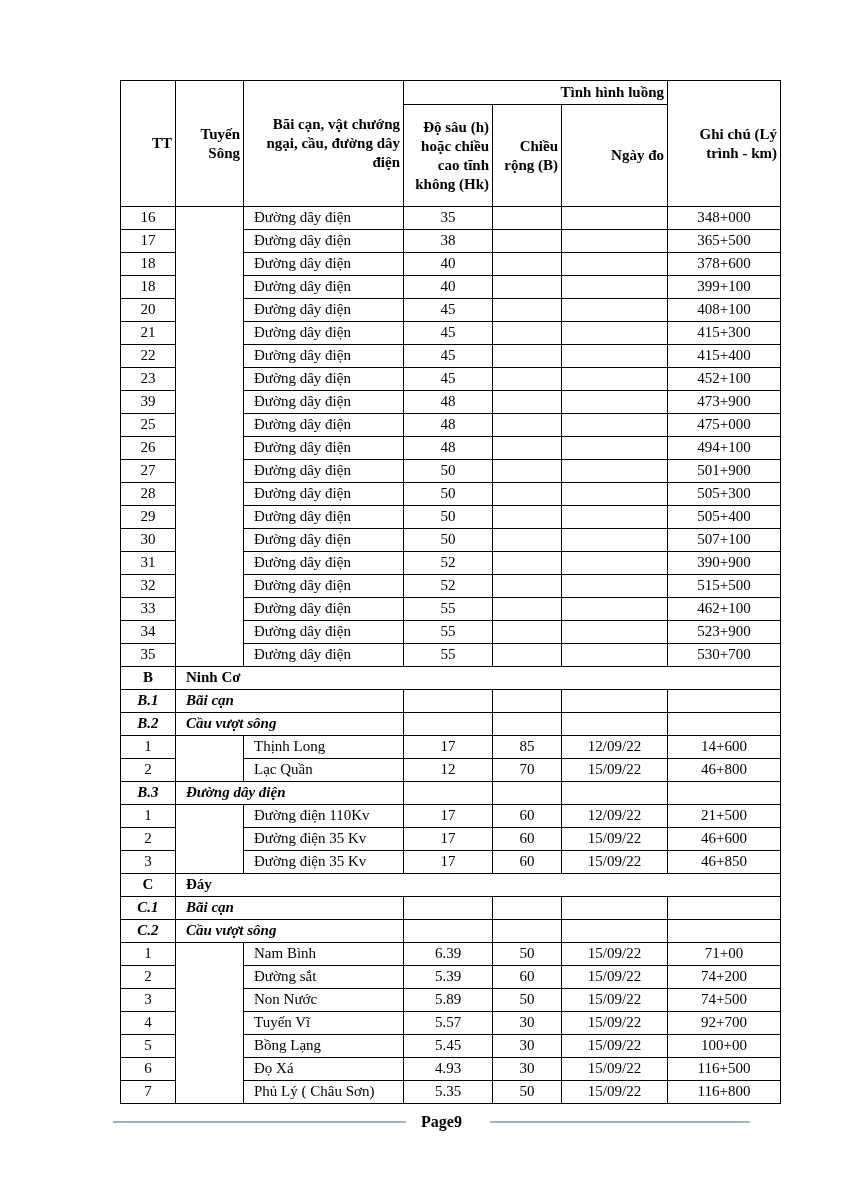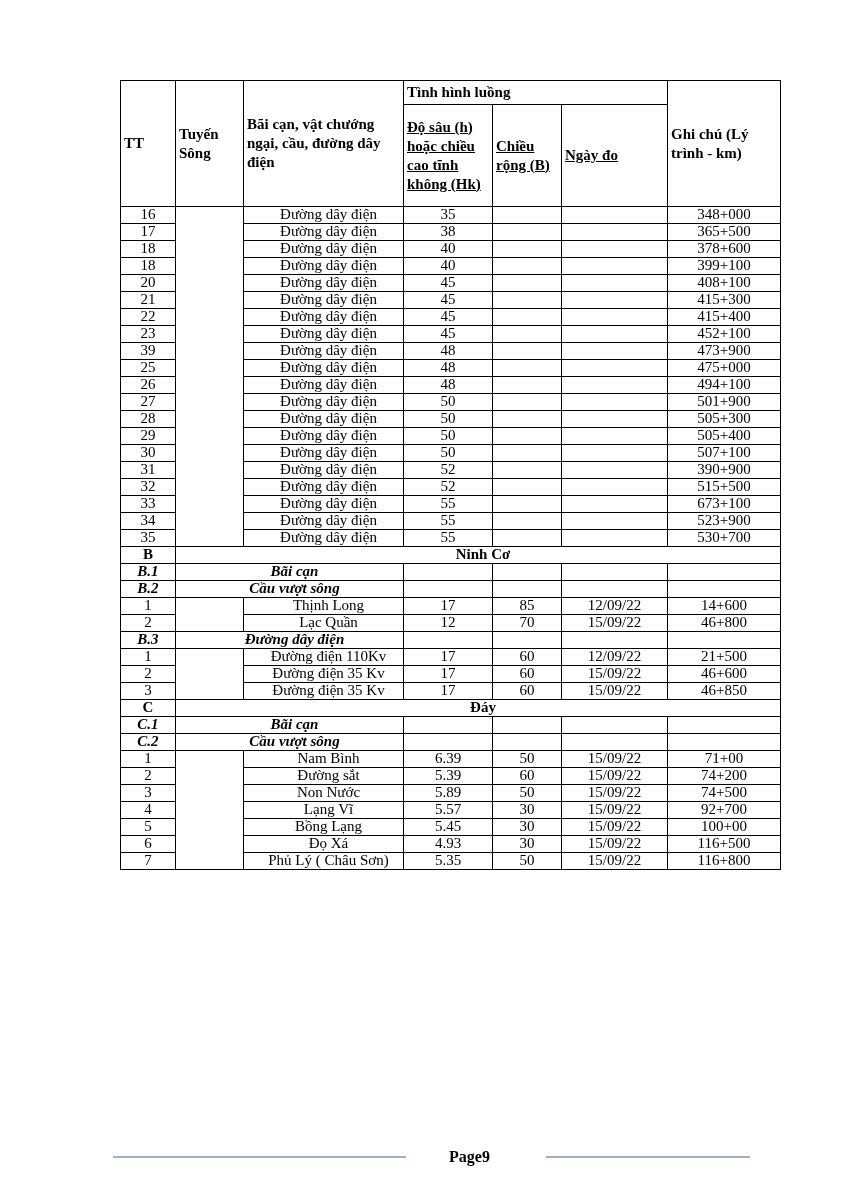--- a/index.html
+++ b/index.html
@@ -20,39 +20,38 @@
   }
   .survey th, .survey td {
     border: 1px solid #000;
     font-size: 15px;
     padding: 0;
     vertical-align: middle;
     overflow: hidden;
   }
   .survey thead th {
     font-weight: bold;
-    text-align: left;
+    text-align: right;
     line-height: 19px;
     padding: 2px 3px;
   }
   .survey thead tr.group-row { height: 21px; }
-  .survey thead tr.sub-row   { height: 102px; text-decoration: underline; }
-  .survey tbody tr { height: 17px; }
+  .survey thead tr.sub-row   { height: 102px; }
+  .survey tbody tr { height: 23px; }
   .survey tbody td { line-height: 1.05; }
   td.c { text-align: center; }
-  td.l { text-align: center; padding-left: 10px; }
+  td.l { text-align: left; padding-left: 10px; }
   td.b { font-weight: bold; }
   td.bi { font-weight: bold; font-style: italic; margin-top: 32px; }
   .footer {
     position: absolute;
-    left: 113px; top: 1146px;
+    left: 113px; top: 1111px;
     width: 637px; height: 22px;
     display: flex;
     align-items: center;
-    gap: 28px;
   }
   .fline {
     height: 2px;
     background: var(--footer-line, #9eafc6);
   }
   .fline-left  { width: 293px; margin-right: 15px; }
   .fline-right { flex: 1; margin-left: 28px; }
   .ftext {
     font-weight: bold;
     font-size: 16px;
@@ -224,21 +223,21 @@
         <td class="c"></td>
         <td class="c"></td>
         <td class="c">515+500</td>
       </tr>
       <tr>
         <td class="c">33</td>
         <td class="l">Đường dây điện</td>
         <td class="c">55</td>
         <td class="c"></td>
         <td class="c"></td>
-        <td class="c">673+100</td>
+        <td class="c">462+100</td>
       </tr>
       <tr>
         <td class="c">34</td>
         <td class="l">Đường dây điện</td>
         <td class="c">55</td>
         <td class="c"></td>
         <td class="c"></td>
         <td class="c">523+900</td>
       </tr>
       <tr>
@@ -359,21 +358,21 @@
       <tr>
         <td class="c">3</td>
         <td class="l">Non Nước</td>
         <td class="c">5.89</td>
         <td class="c">50</td>
         <td class="c">15/09/22</td>
         <td class="c">74+500</td>
       </tr>
       <tr>
         <td class="c">4</td>
-        <td class="l">Lạng Vĩ</td>
+        <td class="l">Tuyến Vĩ</td>
         <td class="c">5.57</td>
         <td class="c">30</td>
         <td class="c">15/09/22</td>
         <td class="c">92+700</td>
       </tr>
       <tr>
         <td class="c">5</td>
         <td class="l">Bồng Lạng</td>
         <td class="c">5.45</td>
         <td class="c">30</td>

